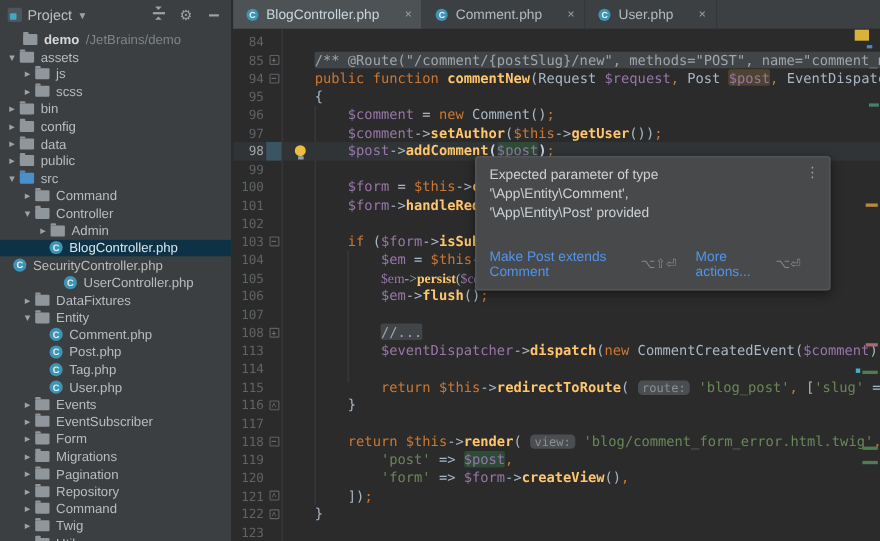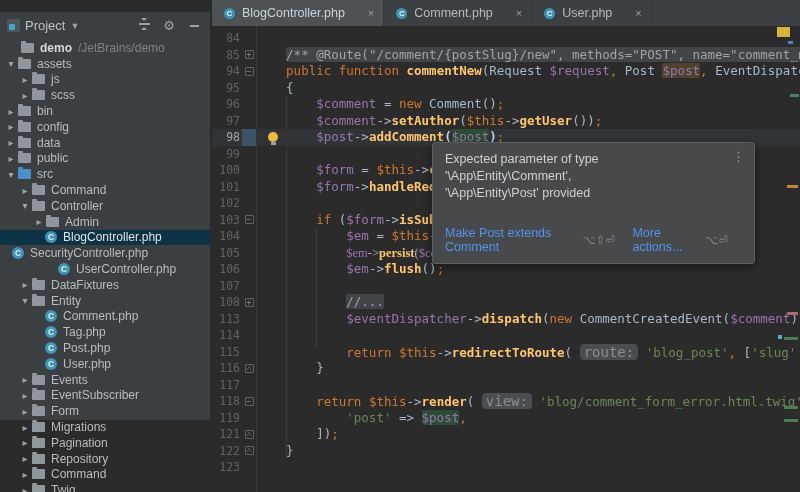--- a/index.html
+++ b/index.html
@@ -1,20 +1,20 @@
 <!DOCTYPE html>
 <html><head>
 <meta charset="utf-8">
 <style>
   html,body{margin:0;padding:0;width:800px;height:492px;overflow:hidden;background:#2b2b2b;
     font-family:"Liberation Sans",sans-serif;-webkit-font-smoothing:antialiased;}
   .app{position:relative;width:800px;height:492px;}
 
   
-  .sidebar{position:absolute;left:0;top:12px;width:211px;height:408px;background:#3c3f41;
+  .sidebar{position:absolute;left:0;top:0;width:211px;height:492px;background:#3c3f41;
     border-right:1px solid #2a2c2e;box-sizing:border-box;}
   .panel-header{height:26px;display:flex;align-items:center;padding:0 6px 0 7px;gap:5px;}
   .tw-icon{width:13px;height:13px;background:#4f565a;border-radius:2px;position:relative;flex:none;}
   .tw-icon::after{content:"";position:absolute;left:2px;bottom:2px;width:6px;height:6px;background:#41a8c4;border-radius:1px;}
   .ph-title{font-size:13px;color:#bdc1c3;}
   .chev{font-size:9px;color:#9da2a5;margin-top:2px;}
   .ph-spacer{flex:1;}
   .hicon{width:20px;text-align:center;color:#9da2a5;font-size:13px;flex:none;}
   .collapse-glyph{display:inline-block;position:relative;width:11px;height:12px;}
   .collapse-glyph::before{content:"";position:absolute;left:0;top:5px;width:11px;height:2px;background:#9da2a5;}
@@ -57,21 +57,21 @@
   .cl.cur{background:#313437;}
   .ln{width:30px;flex:none;text-align:right;padding-right:2px;color:#606366;font-size:11.5px;box-sizing:border-box;}
   .cl.cur .ln{color:#a4a6a8;}
   .foldc{width:14px;flex:none;display:flex;align-items:center;justify-content:center;}
   .fbox{width:9px;height:9px;box-sizing:border-box;border:1px solid #5f6265;color:#8a8e91;font-size:8px;
     line-height:7px;text-align:center;background:#2b2b2b;border-radius:1px;}
   .txt{white-space:pre;flex:1;color:#a9b7c6;}
   .tk-d{color:#a9b7c6}.tk-k{color:#cc7832}.tk-m{color:#ffc66d;font-weight:bold}
   .tk-v{color:#9876aa}.tk-s{color:#6a8759}.tk-p{color:#cc7832}
   .tk-f{color:#a2a5a7;background:#424548;border-radius:2px;}
-  .tk-h{background:#4b4e50;color:#8b8f92;border-radius:4px;padding:0 4px;font-size:14px;}
+  .tk-h{background:#4b4e50;color:#8b8f92;border-radius:4px;padding:0 4px;font-size:11px;}
   .hl-g{background:#2d4b36;border-radius:2px;}
   .hl-y{background:#4e432f;border-radius:2px;}
   .tk-w{color:#cdd5dd;font-weight:bold;}
 
   .caret-mark{position:absolute;left:30px;top:103px;width:14px;height:16.5px;background:#3c5a6b;opacity:.85;}
   .bulb{position:absolute;left:56px;top:106px;width:10px;height:10px;background:#eebc3e;border-radius:50%;}
   .bulb::after{content:"";position:absolute;left:2.5px;top:9.5px;width:5px;height:3px;background:#9aa0a3;}
 
   .tooltip{position:absolute;left:220px;top:116px;width:323px;background:#47494b;border:1px solid #5c5f61;
     border-radius:3px;box-shadow:0 3px 10px rgba(0,0,0,.45);padding:8px 26px 9px 12px;box-sizing:border-box;z-index:20;
@@ -188,26 +188,26 @@
           <span class="tlabel">Entity</span>
         </div>
         <div class="trow" style="padding-left: 33px;">
           <span class="arrow"></span>
           <span class="cico"></span>
           <span class="tlabel">Comment.php</span>
         </div>
         <div class="trow" style="padding-left: 33px;">
           <span class="arrow"></span>
           <span class="cico"></span>
+          <span class="tlabel">Post.php</span>
+        </div>
+        <div class="trow" style="padding-left: 33px;">
+          <span class="arrow"></span>
+          <span class="cico"></span>
           <span class="tlabel">Tag.php</span>
-        </div>
-        <div class="trow" style="padding-left: 33px;">
-          <span class="arrow"></span>
-          <span class="cico"></span>
-          <span class="tlabel">Post.php</span>
         </div>
         <div class="trow" style="padding-left: 33px;">
           <span class="arrow"></span>
           <span class="cico"></span>
           <span class="tlabel">User.php</span>
         </div>
         <div class="trow" style="padding-left: 19px;">
           <span class="arrow">▸</span>
           <span class="fico"></span>
           <span class="tlabel">Events</span>
@@ -403,20 +403,25 @@
             <span class="ln">118</span>
             <span class="foldc">
               <span class="fbox">−</span>
             </span>
             <span class="txt" style="padding-left: 60.2px;"><span class="tk-k">return</span><span class="tk-d"> </span><span class="tk-k">$this</span><span class="tk-d">-&gt;</span><span class="tk-m">render</span><span class="tk-d">( </span><span class="tk-h">view:</span><span class="tk-d"> </span><span class="tk-s">'blog/comment_form_error.html.twig'</span><span class="tk-p">,</span></span>
           </div>
           <div class="cl">
             <span class="ln">119</span>
             <span class="foldc"></span>
             <span class="txt" style="padding-left: 90.3px;"><span class="tk-s">'post'</span><span class="tk-d"> =&gt; </span><span class="tk-v hl-g">$post</span><span class="tk-p">,</span></span>
+          </div>
+          <div class="cl">
+            <span class="ln">120</span>
+            <span class="foldc"></span>
+            <span class="txt" style="padding-left: 90.3px;"><span class="tk-s">'form'</span><span class="tk-d"> =&gt; </span><span class="tk-v">$form</span><span class="tk-d">-&gt;</span><span class="tk-m">createView</span><span class="tk-d">()</span><span class="tk-p">,</span></span>
           </div>
           <div class="cl">
             <span class="ln">121</span>
             <span class="foldc">
               <span class="fbox">˄</span>
             </span>
             <span class="txt" style="padding-left: 60.2px;"><span class="tk-d">])</span><span class="tk-p">;</span></span>
           </div>
           <div class="cl">
             <span class="ln">122</span>

